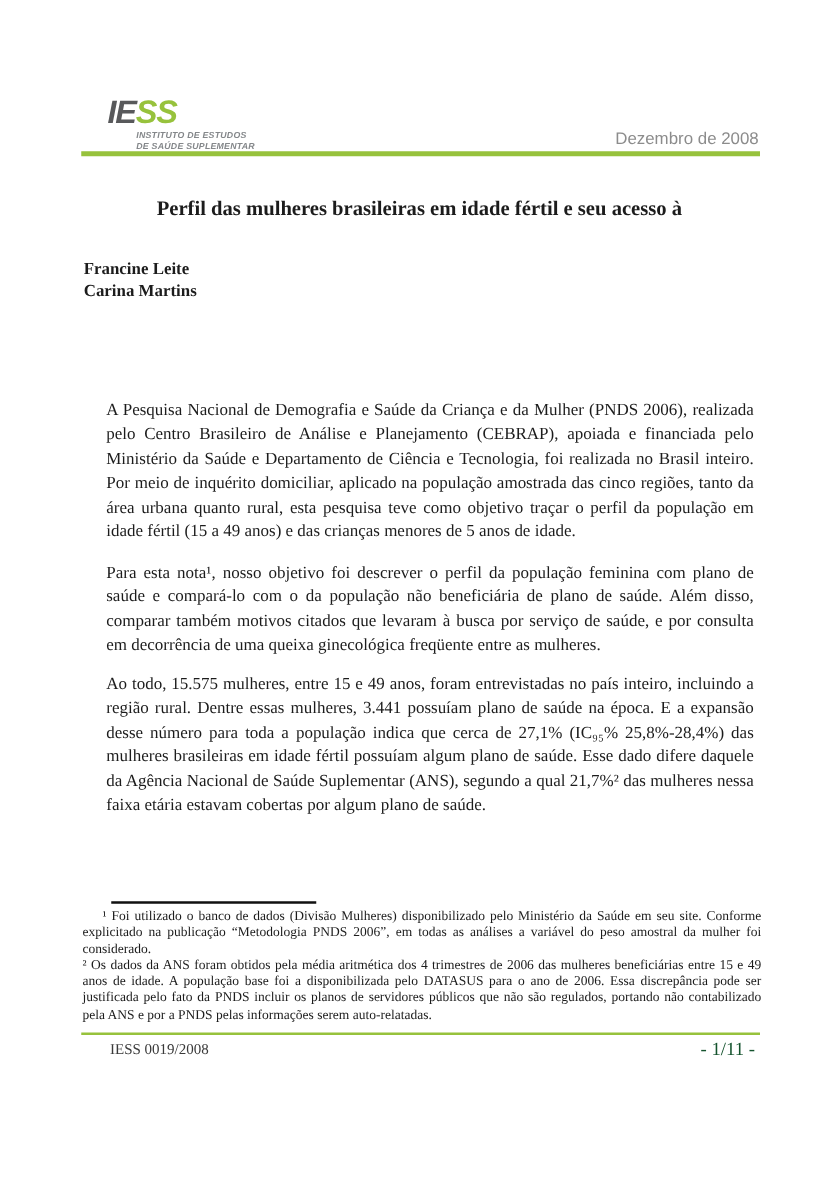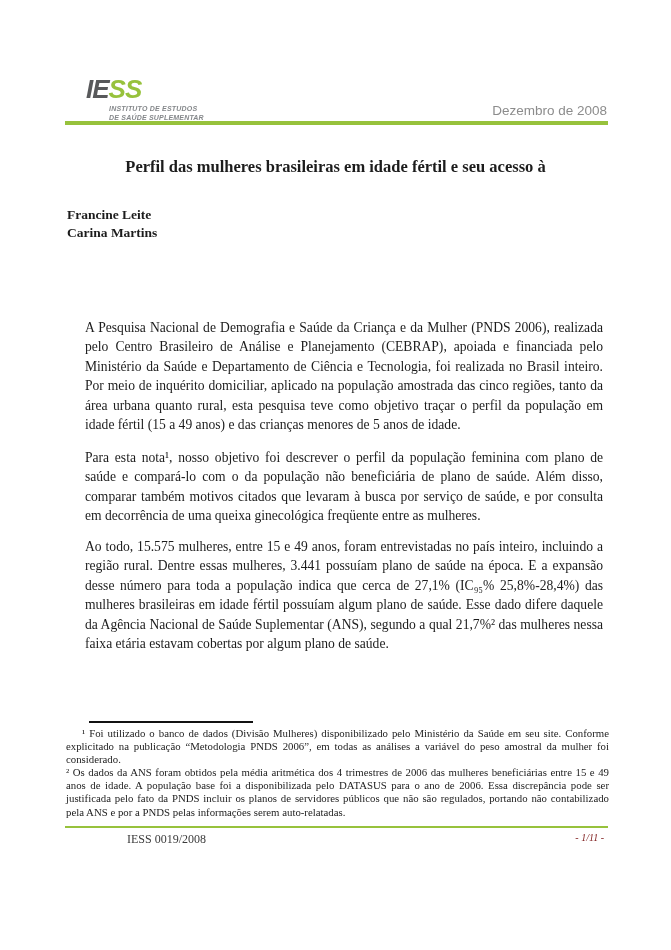--- a/index.html
+++ b/index.html
@@ -75,24 +75,23 @@
   .fn2{top:766px;}
 
   
   .footer-line{
     position:absolute;left:65px;top:826px;width:543px;height:2px;
     background:var(--accent-green);
   }
   .footer-left{
     position:absolute;left:88px;top:832px;font-size:12px;color:#3a3a3a;
     font-family:"Liberation Serif","DejaVu Serif",serif;
-    margin-left:39px;
   }
   .footer-right{
-    position:absolute;right:67px;top:832px;font-size:10px;color:#7f1d1d;font-style:italic;
+    position:absolute;right:67px;top:832px;font-size:15px;color:#14532d;
   }
 </style>
 </head>
 <body>
 
 <div class="page">
 
   <div class="logo">
     <div class="logo-word"><span>IE</span><span class="green">SS</span></div>
     <div class="logo-sub">

